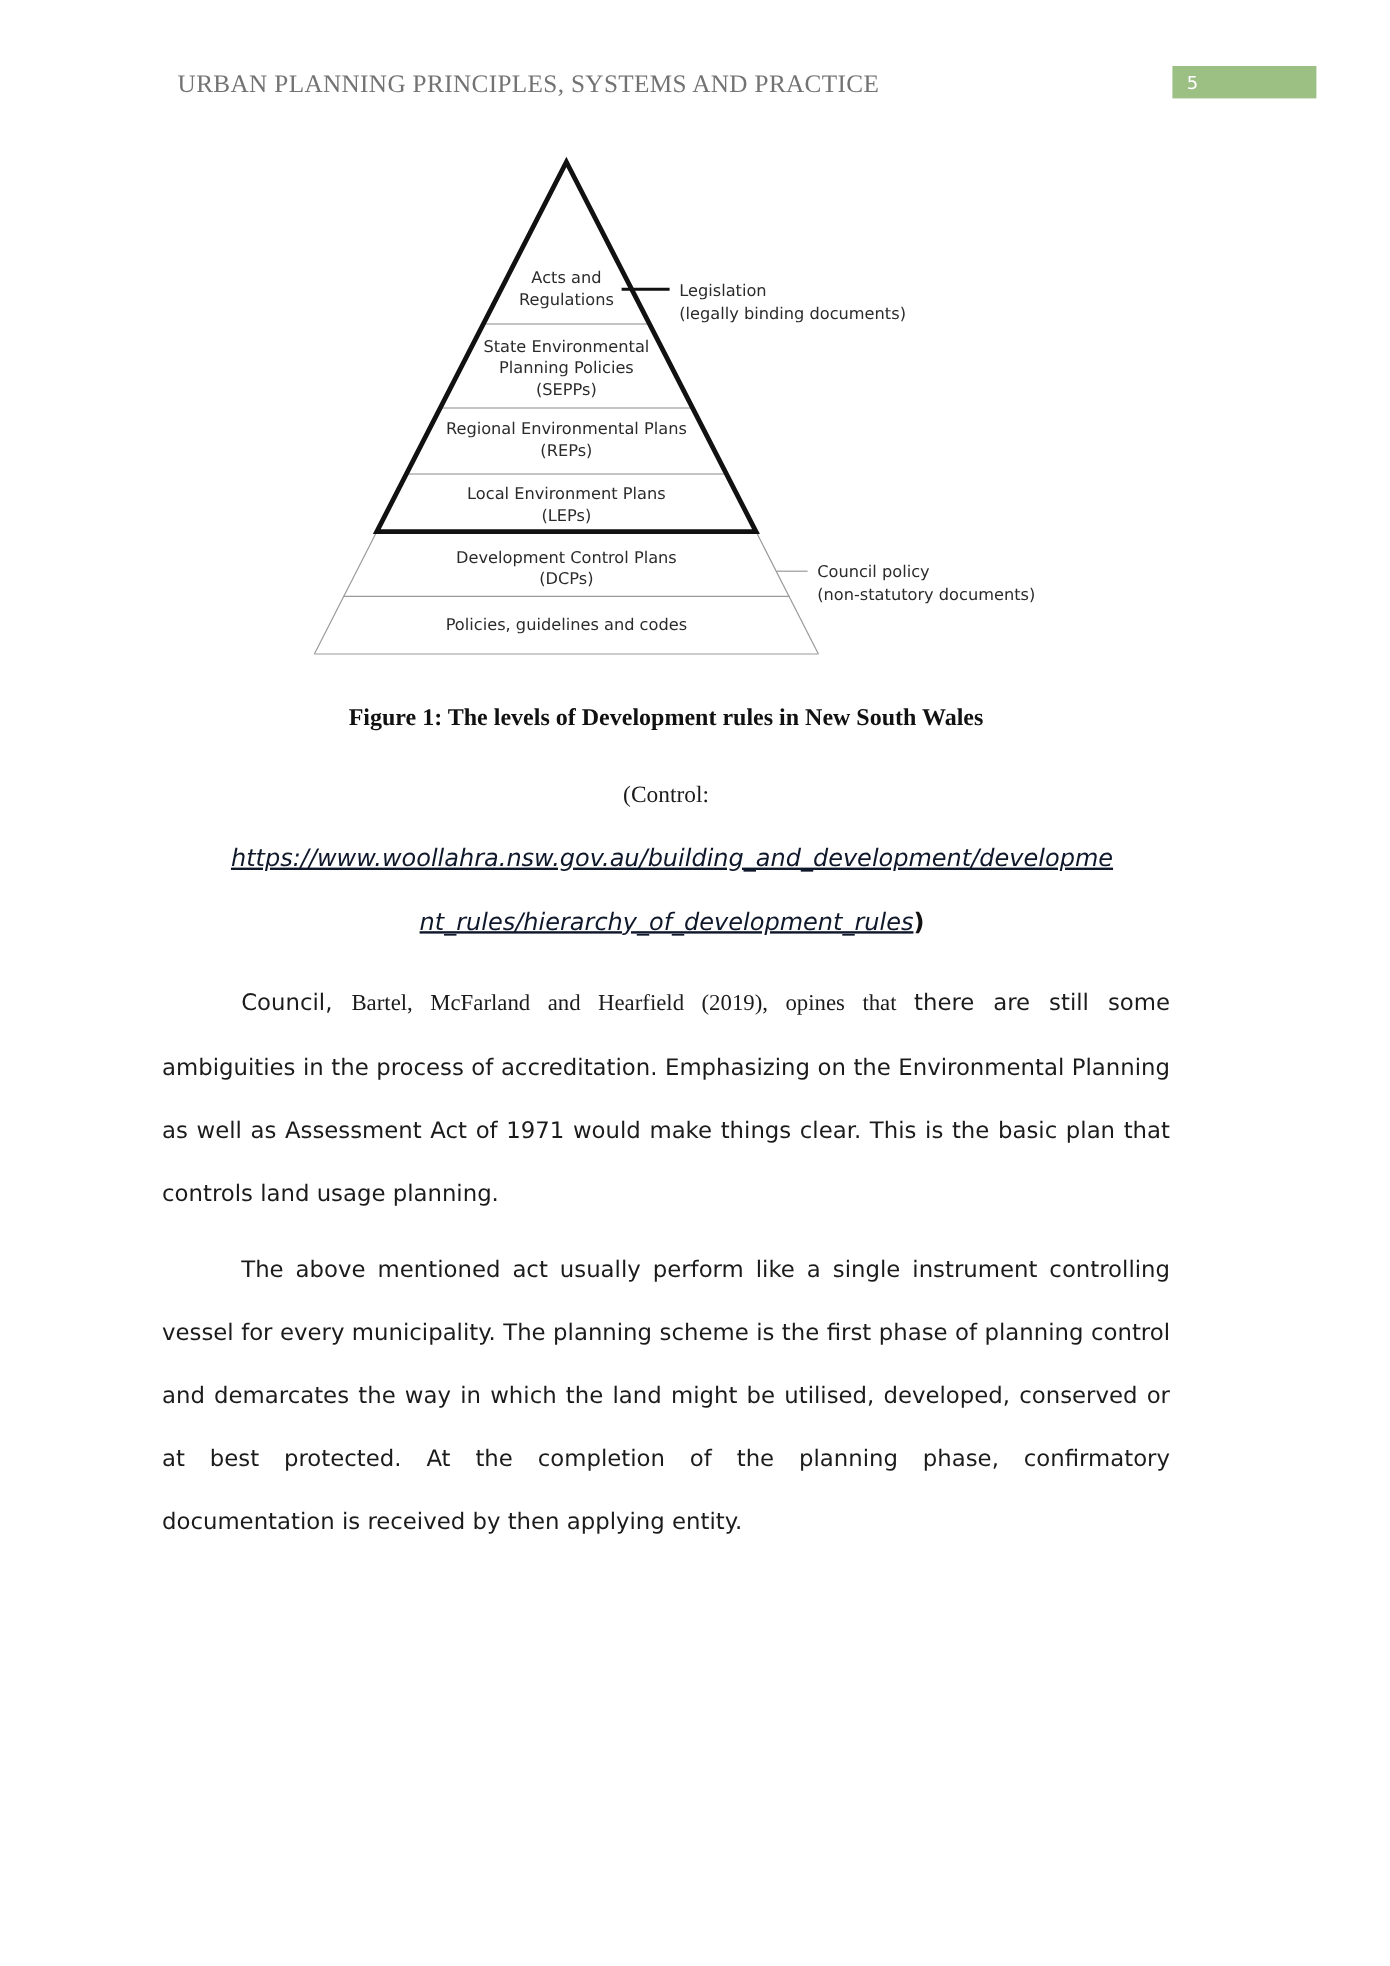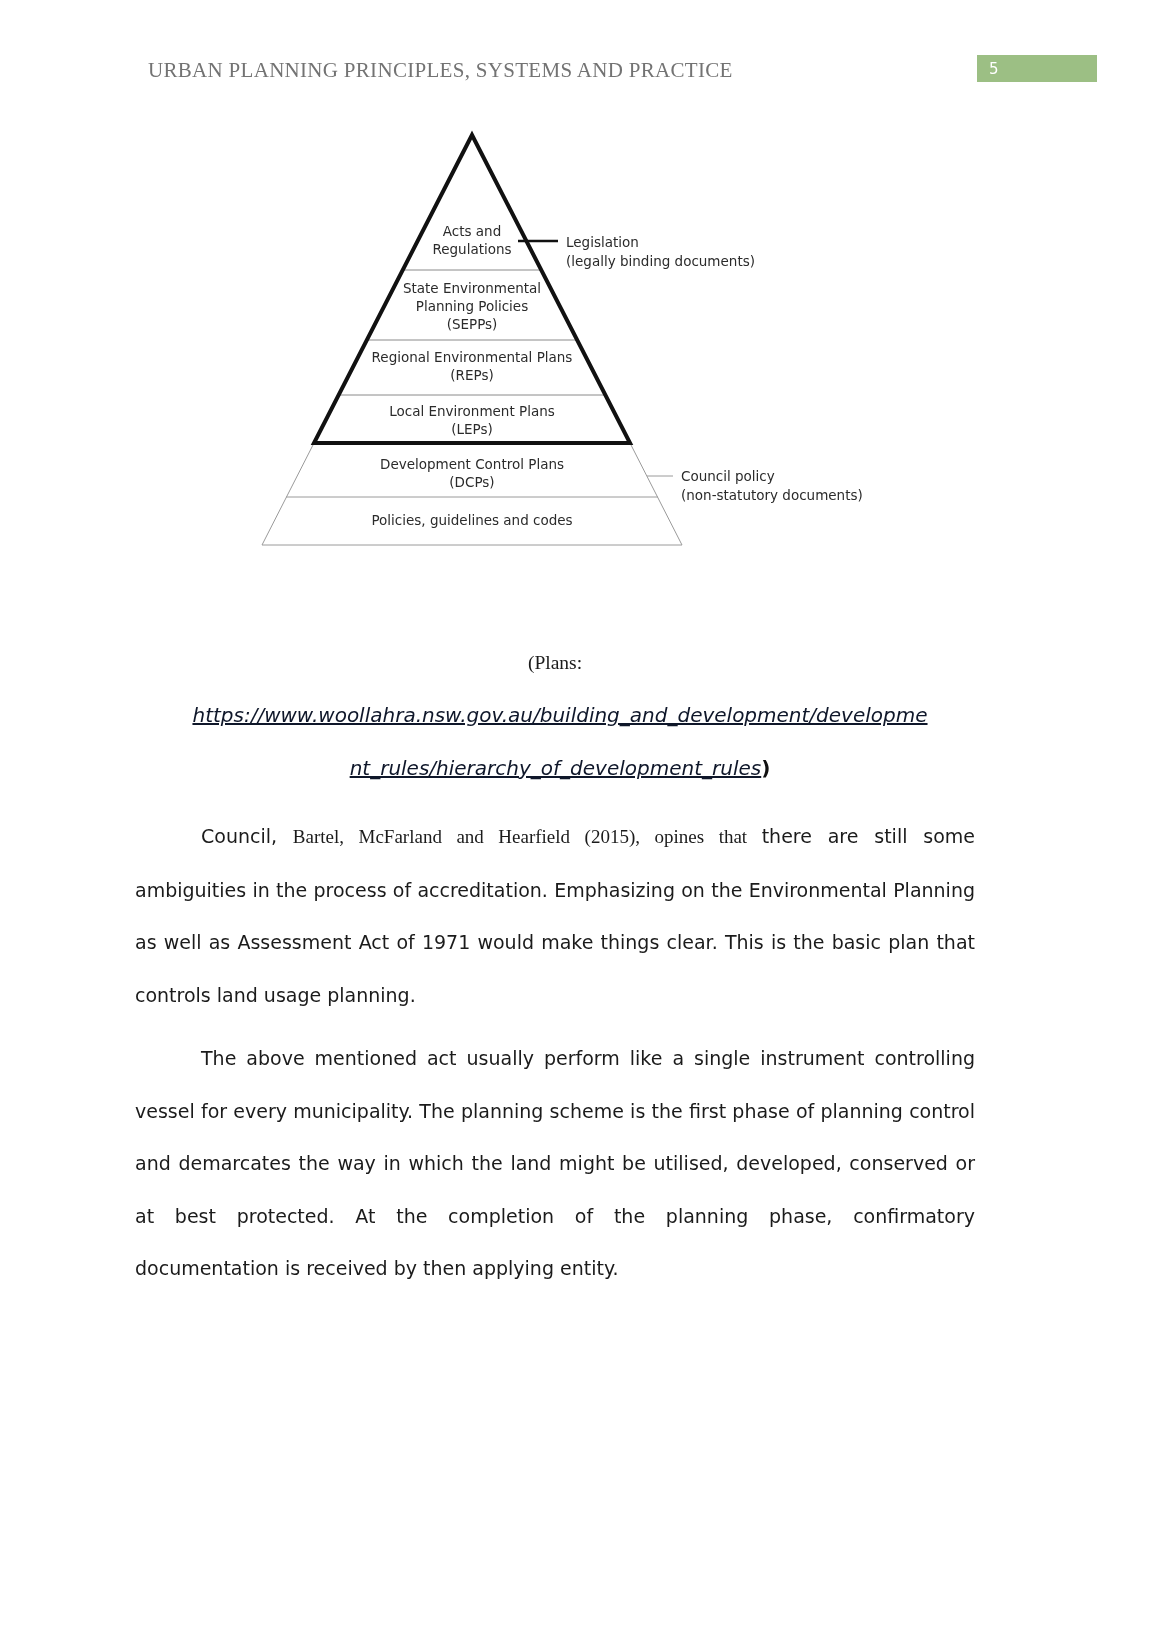--- a/index.html
+++ b/index.html
@@ -175,23 +175,24 @@
     <g>
       <text class="callout-text" x="416" y="117">Legislation</text>
       <text class="callout-text" x="416" y="136">(legally binding documents)</text>
     </g>
     <g>
       <text class="callout-text" x="531" y="351">Council policy</text>
       <text class="callout-text" x="531" y="370">(non-statutory documents)</text>
     </g>
   </svg>
 
+  <div class="caption">Figure 1: The levels of Development rules in New South Wales</div>
 
-  <div class="source-label">(Plans:</div>
+  <div class="source-label">(Control:</div>
   <div class="link-line link-line-1"><a class="doc-link">https://www.woollahra.nsw.gov.au/building_and_development/developme</a></div>
   <div class="link-line link-line-2"><a class="doc-link">nt_rules/hierarchy_of_development_rules</a><span class="paren">)</span></div>
 
   <div class="body-text">
-    <p><span>Council, </span><span class="serif-cite">Bartel, McFarland and Hearfield (2015), opines that </span><span>there are still some ambiguities in the process of accreditation. Emphasizing on the Environmental Planning as well as Assessment Act of 1971 would make things clear. This is the basic plan that controls land usage planning.</span></p>
+    <p><span>Council, </span><span class="serif-cite">Bartel, McFarland and Hearfield (2019), opines that </span><span>there are still some ambiguities in the process of accreditation. Emphasizing on the Environmental Planning as well as Assessment Act of 1971 would make things clear. This is the basic plan that controls land usage planning.</span></p>
     <p>The above mentioned act usually perform like a single instrument controlling vessel for every municipality. The planning scheme is the first phase of planning control and demarcates the way in which the land might be utilised, developed, conserved or at best protected. At the completion of the planning phase, confirmatory documentation is received by then applying entity.</p>
   </div>
 
 </div>
 
 </body></html>

